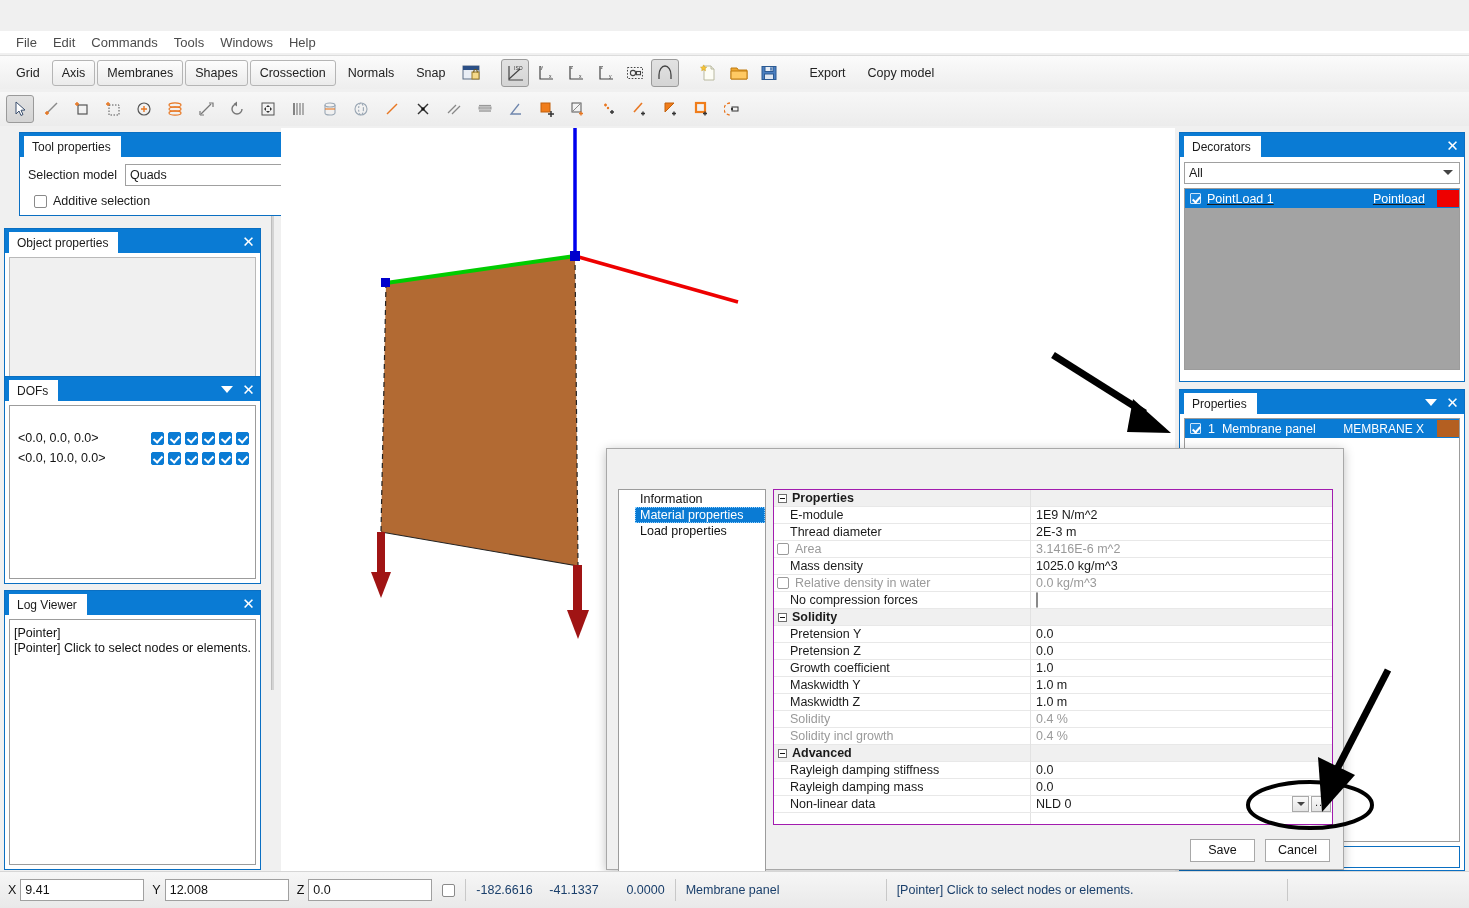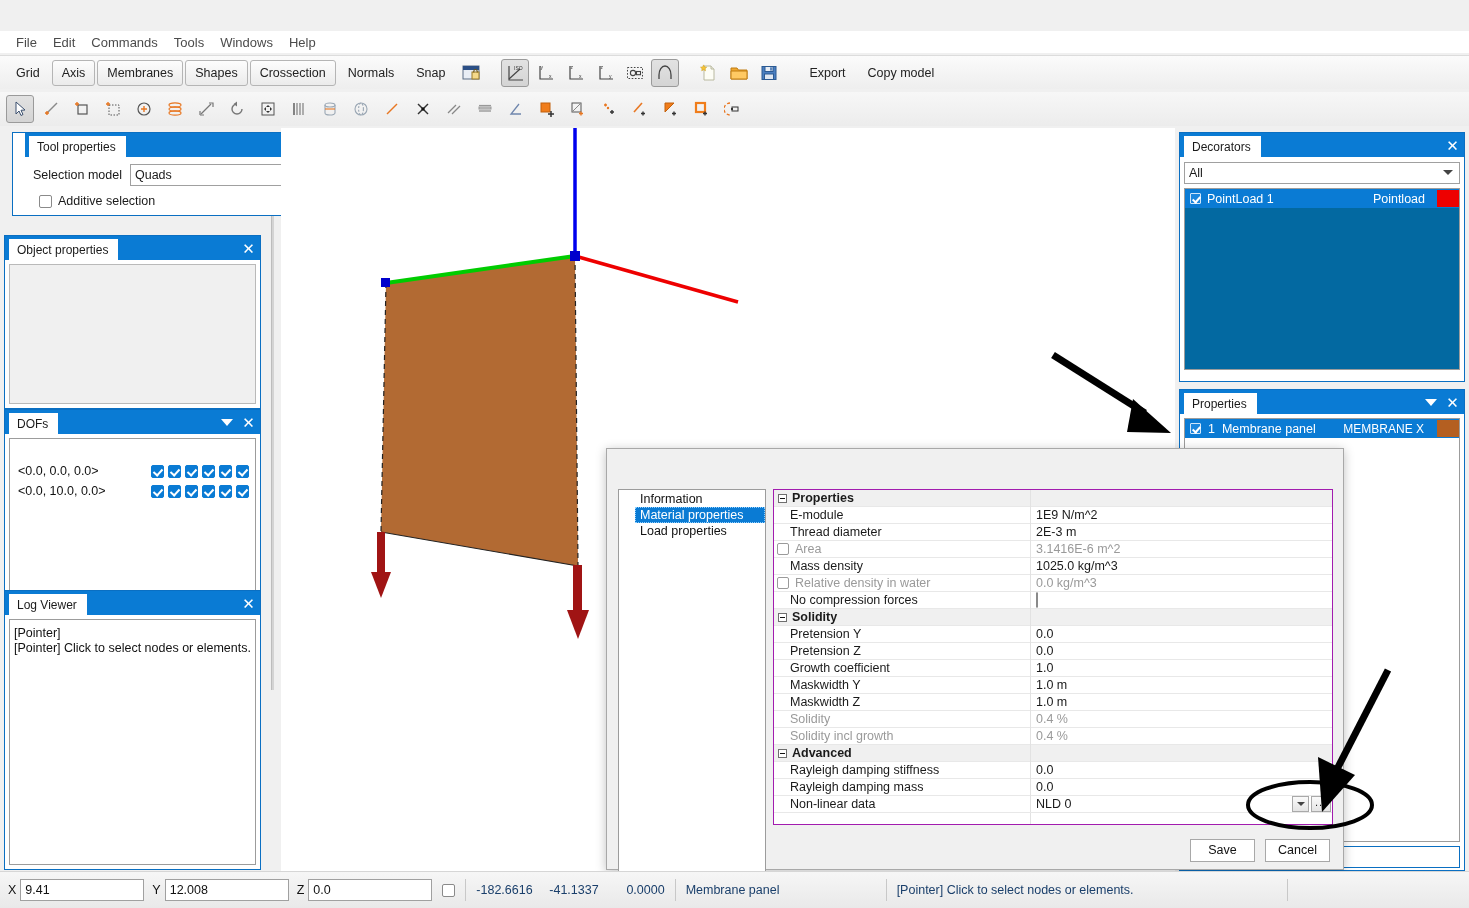--- a/index.html
+++ b/index.html
@@ -127,21 +127,21 @@
     width: 15px; text-align: center;
   }
   .hdr-caret {
     width: 0; height: 0; border-left: 6px solid transparent;
     border-right: 6px solid transparent; border-top: 7px solid #ffffff;
     cursor: default;
   }
   .panel-body { background: #ffffff; padding: 0; }
 
   
-  #tool-props { left: 12px; top: 132px; width: 307px; height: 84px; padding-left: 12px; }
+  #tool-props { left: 19px; top: 132px; width: 307px; height: 84px; }
   .tp-row { display: flex; align-items: center; padding: 7px 8px 2px 8px; }
   .tp-label { font-size: 12.5px; color: #1a1a1a; margin-right: 8px; }
   .combobox {
     flex: 1; height: 22px; border: 1px solid #a0a0a0; background: #ffffff;
     display: flex; align-items: center; padding: 0 4px; font-size: 12.5px;
     position: relative;
   }
   .combobox .cb-caret {
     position: absolute; right: 6px; top: 50%; transform: translateY(-60%);
     width: 0; height: 0; border-left: 5px solid transparent;
@@ -152,48 +152,48 @@
     width: 13px; height: 13px; border: 1px solid #8a8a8a; background: #fff;
     border-radius: 2px; flex: 0 0 auto;
   }
   .chkbox.checked { background: #0a7bd4; border-color: #0a7bd4; position: relative; }
   .chkbox.checked::after {
     content: ""; position: absolute; left: 3px; top: 1px; width: 4px; height: 7px;
     border: solid #fff; border-width: 0 2px 2px 0; transform: rotate(42deg);
   }
 
   
-  #obj-props { left: 4px; top: 235px; width: 257px; height: 174px; }
+  #obj-props { left: 4px; top: 228px; width: 257px; height: 156px; }
   .inner-box {
     margin: 4px; background: #f0f0f0; border: 1px solid #b9b9b9; height: calc(100% - 32px);
   }
 
   
-  #dofs { left: 4px; top: 376px; width: 257px; height: 208px; margin-top: 33px; }
+  #dofs { left: 4px; top: 376px; width: 257px; height: 208px; }
   .dof-list { margin: 4px; border: 1px solid #9c9c9c; background: #fff; height: calc(100% - 32px); padding-top: 22px; }
   .dof-row { display: flex; align-items: center; height: 20px; padding: 0 6px 0 8px; }
   .dof-coord { font-size: 12.5px; color: #111; flex: 1; }
   .dof-checks { display: flex; gap: 4px; }
   .dof-checks .chkbox { width: 13px; height: 13px; }
 
   
   #logviewer { left: 4px; top: 590px; width: 257px; height: 280px; }
   .log-box { margin: 4px; border: 1px solid #9c9c9c; background: #fff; height: calc(100% - 32px); padding: 6px 4px; }
   .log-line { font-size: 12.5px; color: #111; line-height: 15px; white-space: nowrap; }
 
   
   .viewport {
     position: absolute; left: 281px; top: 128px; width: 894px; height: 743px;
     background: #ffffff; overflow: hidden;
   }
 
   
   #decorators { left: 1179px; top: 132px; width: 286px; height: 250px; }
   .dec-combo { margin: 5px 4px 4px 4px; }
-  .dec-list { margin: 0 4px 4px 4px; border: 1px solid #9c9c9c; background:#0369a1; height: 182px; }
+  .dec-list { margin: 0 4px 4px 4px; border: 1px solid #9c9c9c; background:#a3a3a3; height: 182px; text-decoration: underline; }
   .dec-item {
     display: flex; align-items: center; height: 19px; padding: 0 0 0 5px;
     background: #0a7bd4; color: #fff; font-size: 12.5px; gap: 6px;
   }
   .dec-item .mini-chk {
     width: 11px; height: 11px; border: 1px solid #cfe6fa; background: #1a86dd;
     position: relative; border-radius: 1px;
   }
   .dec-item .mini-chk::after {
     content: ""; position: absolute; left: 3px; top: 1px; width: 3px; height: 6px;

